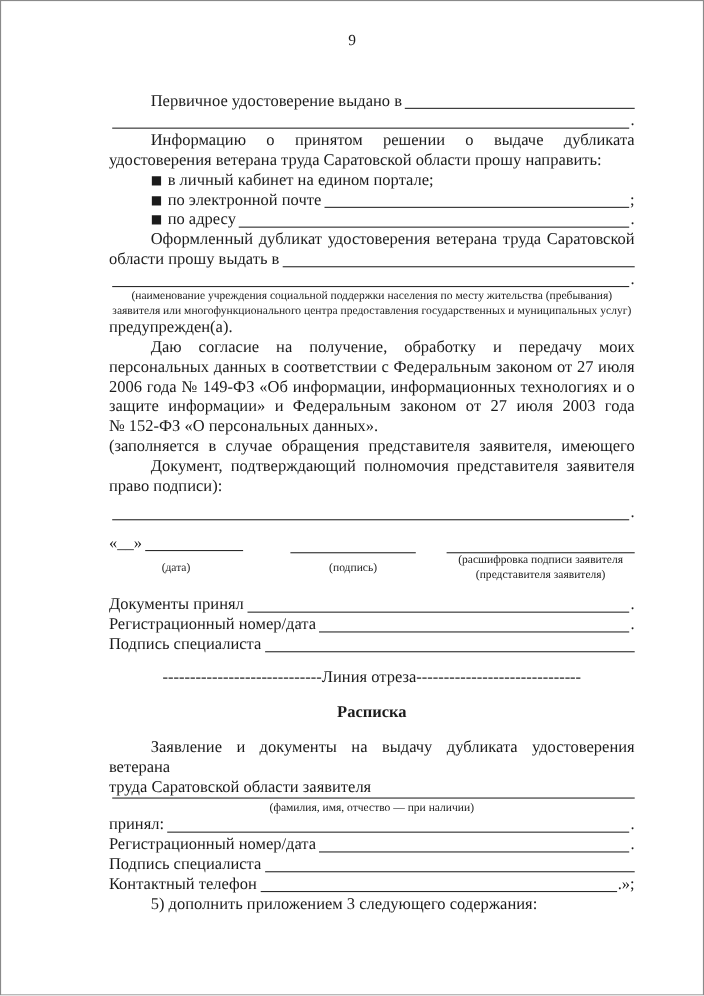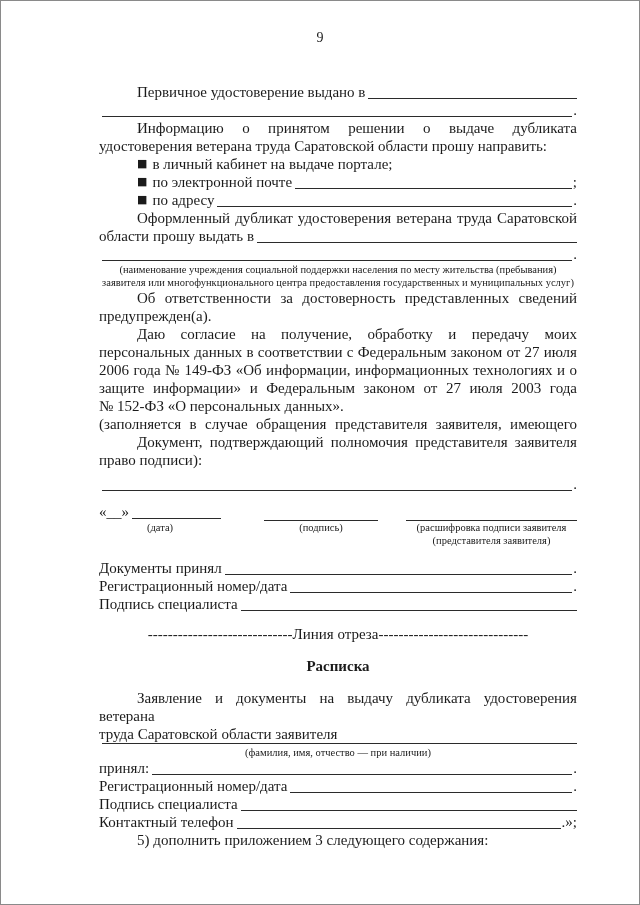--- a/index.html
+++ b/index.html
@@ -25,21 +25,21 @@
   .j  { text-align:justify; text-align-last:justify; }
   .jl { text-align:left; }
   .pind { text-indent:38px; }
 
   .cap { font-size:10.5px; line-height:13px; text-align:center; }
 
   .bullet-row { padding-left:38px; }
   .sq { font-size:11px; line-height:18px; margin-right:5px; font-family:"DejaVu Sans", sans-serif; }
 
   .sig-row { display:flex; align-items:center; margin-top:10px; }
-  .sig-caps { display:flex; align-items:flex-start; }
+  .sig-caps { display:flex; align-items:center; }
   .sig-c1 { width:122px; margin-right:43px; }
   .sig-c2 { width:114px; margin-right:28px; }
   .sig-c3 { flex:1 1 auto; }
   .uline { border-bottom:1px solid #2b2b2b; height:16px; }
 
   .cut { text-align:center; white-space:nowrap; margin-top:12px; }
   .receipt-title { text-align:center; font-weight:bold; margin:14px 0 14px 0; }
 
   .mt6  { margin-top:6px; }
   .mt12 { margin-top:12px; }
@@ -59,21 +59,21 @@
     <div class="row">
       <span class="fill"></span>
       <span class="sfx">.</span>
     </div>
 
     <div class="j pind">Информацию о принятом решении о выдаче дубликата</div>
     <div class="jl">удостоверения ветерана труда Саратовской области прошу направить:</div>
 
     <div class="row bullet-row">
       <span class="sq">■</span>
-      <span class="lbl">в личный кабинет на выдаче портале;</span>
+      <span class="lbl">в личный кабинет на едином портале;</span>
     </div>
     <div class="row bullet-row">
       <span class="sq">■</span>
       <span class="lbl">по электронной почте</span>
       <span class="fill"></span>
       <span class="sfx">;</span>
     </div>
     <div class="row bullet-row">
       <span class="sq">■</span>
       <span class="lbl">по адресу</span>
@@ -86,21 +86,20 @@
       <span class="lbl">области прошу выдать в</span>
       <span class="fill"></span>
     </div>
     <div class="row">
       <span class="fill"></span>
       <span class="sfx">.</span>
     </div>
     <div class="cap">(наименование учреждения социальной поддержки населения по месту жительства (пребывания)</div>
     <div class="cap">заявителя или многофункционального центра предоставления государственных и муниципальных услуг)</div>
 
-    <div class="j pind">Об ответственности за достоверность представленных сведений</div>
     <div class="jl">предупрежден(а).</div>
 
     <div class="j pind">Даю согласие на получение, обработку и передачу моих</div>
     <div class="j">персональных данных в соответствии с Федеральным законом от 27 июля</div>
     <div class="j">2006 года № 149-ФЗ «Об информации, информационных технологиях и о</div>
     <div class="j">защите информации» и Федеральным законом от 27 июля 2003 года</div>
     <div class="jl">№ 152-ФЗ «О персональных данных».</div>
 
     <div class="j">(заполняется в случае обращения представителя заявителя, имеющего</div>
     <div class="j pind">Документ, подтверждающий полномочия представителя заявителя</div>

